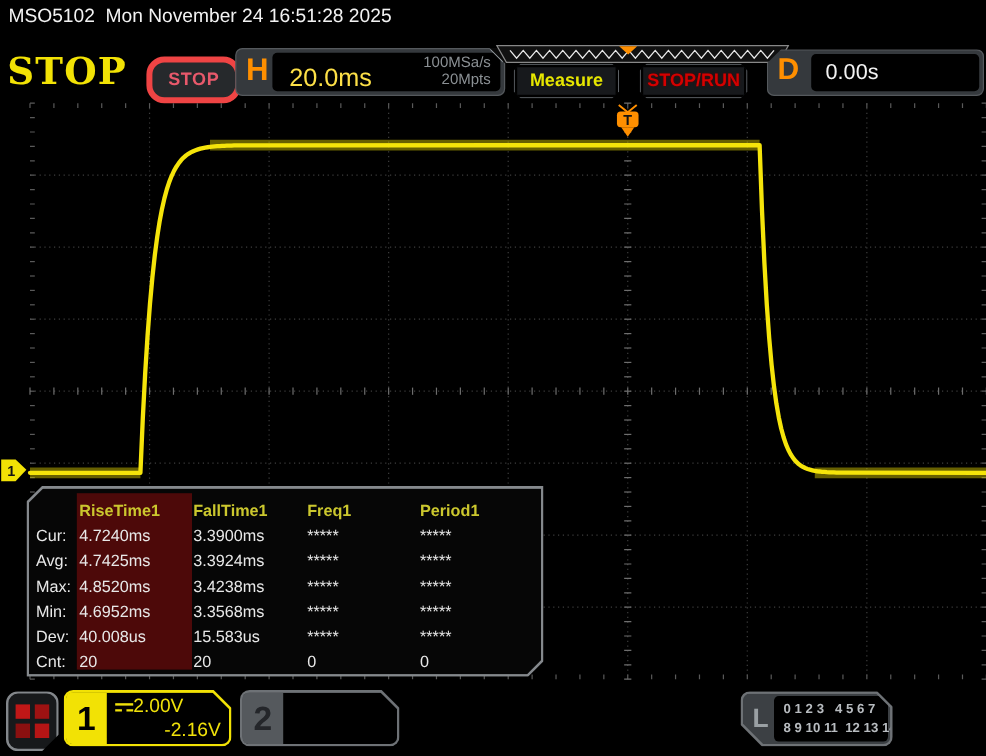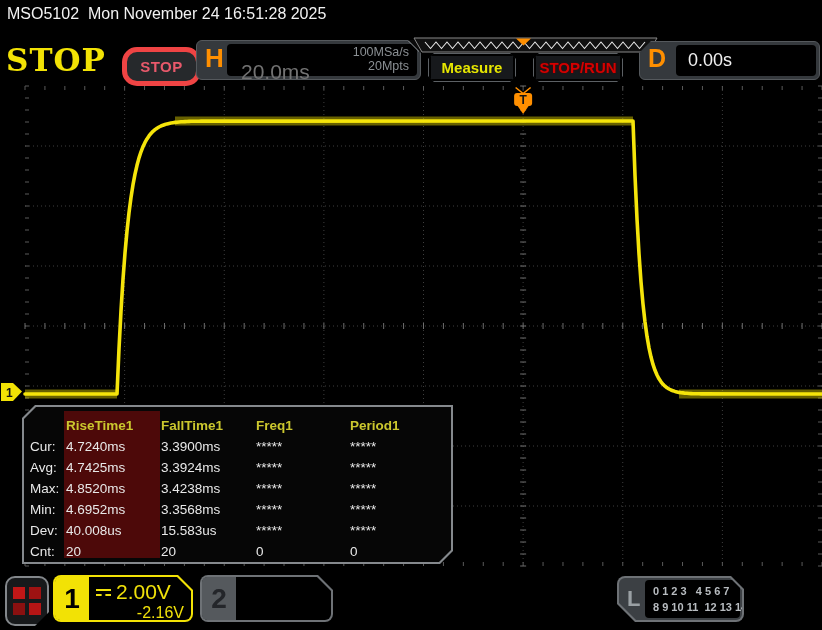--- a/index.html
+++ b/index.html
@@ -12,21 +12,21 @@
   
   .logo{position:absolute;left:6px;top:42px;font-family:"DejaVu Serif",serif;font-weight:bold;
         font-size:31px;color:#f2e205;letter-spacing:1px;}
   .stop-oval{position:absolute;left:122px;top:47px;width:69px;height:29px;border-radius:15px;
              background:#26292c;border:5px solid #ef4444;display:flex;align-items:center;justify-content:center;
              color:#e8596b;font-weight:bold;font-size:15px;letter-spacing:.5px;}
   .h-panel{position:absolute;left:196px;top:40px;width:223px;height:38px;background:#35393d;
            border:1px solid #55595d;border-radius:6px;}
   .h-letter{position:absolute;left:8px;top:2px;color:#ff8f00;font-weight:bold;font-size:26px;}
   .h-inset{position:absolute;left:30px;top:3px;right:3px;bottom:3px;background:#000;border-radius:4px;}
-  .h-value{position:absolute;left:14px;top:16px;color:#737373;font-size:21px;}
+  .h-value{position:absolute;left:14px;top:10px;color:#fde047;font-size:21px;}
   .h-rates{position:absolute;right:8px;top:1px;text-align:right;color:#8b9094;font-size:12.5px;line-height:14px;}
   .h-notch{position:absolute;right:-1px;top:-1px;width:0;height:0;
            border-left:13px solid transparent;border-top:13px solid #0a0a0a;}
   .h-notch-line{position:absolute;right:1px;top:0;width:0;height:0;
            border-left:11px solid transparent;border-top:11px solid #9aa0a4;}
   .wave-thumb{position:absolute;left:413px;top:37px;}
   .hdr-btn{position:absolute;top:53px;height:27px;background:#17191c;border:1px solid #5c6064;
            box-shadow:inset 0 0 0 2px #000;display:flex;align-items:center;justify-content:center;
            font-weight:bold;font-size:15px;
            clip-path:polygon(6px 0,calc(100% - 6px) 0,100% 6px,100% calc(100% - 6px),calc(100% - 6px) 100%,6px 100%,0 calc(100% - 6px),0 6px);}
@@ -64,21 +64,21 @@
   .grid-icon .c1{background:#c01717;} .grid-icon .c2{background:#9e1212;}
   .grid-icon .c3{background:#8a1010;} .grid-icon .c4{background:#b51515;}
 
   .ch-badge{position:absolute;top:5px;height:47px;border-radius:8px;
             clip-path:polygon(0 0,calc(100% - 15px) 0,100% 15px,100% 100%,0 100%);}
   .ch-inner{position:absolute;inset:2px;border-radius:6px;background:#000;display:flex;
             clip-path:polygon(0 0,calc(100% - 14px) 0,100% 14px,100% 100%,0 100%);}
   .ch-num{width:34px;display:flex;align-items:center;justify-content:center;
           font-weight:bold;font-size:28px;border-radius:5px 0 0 5px;}
   .ch-vals{flex:1;padding:3px 7px 2px 7px;display:flex;flex-direction:column;justify-content:space-between;}
-  .ch-row1{display:flex;align-items:center;gap:5px;font-size:21px;}
+  .ch-row1{display:flex;align-items:center;font-size:16px;}
   .ch-row2{text-align:right;font-size:16px;}
   .ch1-badge{left:53px;width:140px;background:#f2e205;}
   .ch1-badge .ch-num{background:#f2e205;color:#000;}
   .ch1-badge .ch-vals{color:#f0e10a;}
   .ch2-badge{left:200px;width:133px;background:#6e7276;}
   .ch2-badge .ch-num{background:#55595d;color:#24262a;}
   .ch2-badge .ch-vals{color:#cfd2d5;}
   .dc-icon{display:inline-block;width:15px;}
   .dc-icon i{display:block;border-top:2px solid currentColor;}
   .dc-icon i+i{margin-top:3px;border-top:2px dashed currentColor;}

